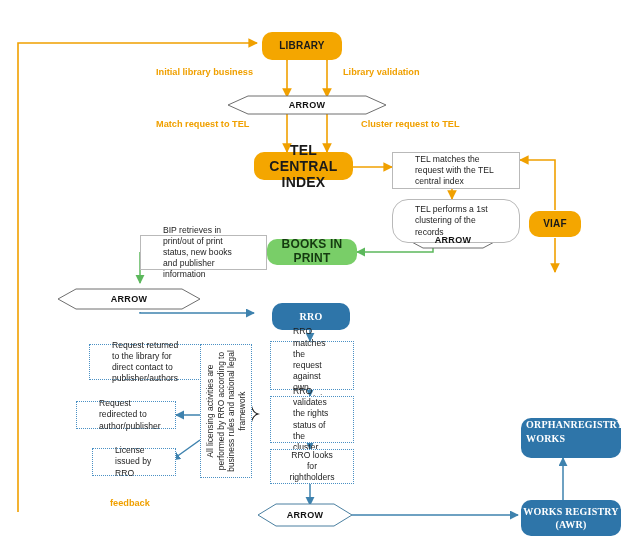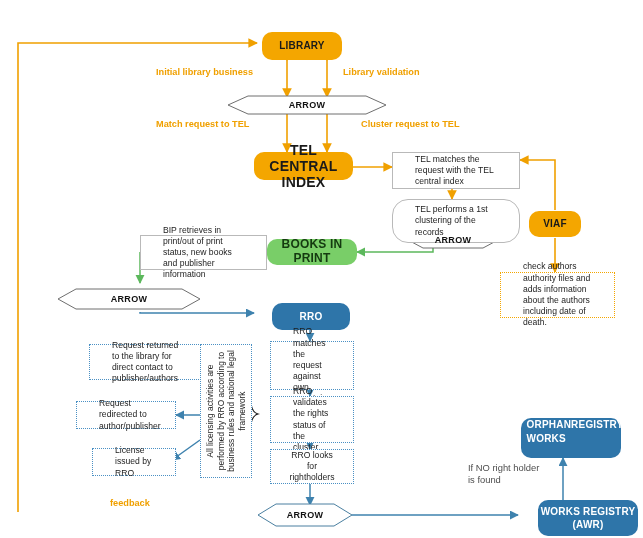--- a/index.html
+++ b/index.html
@@ -5,21 +5,21 @@
   html,body{margin:0;padding:0;background:#ffffff;}
   body{font-family:"Liberation Sans",sans-serif;}
   #canvas{position:relative;width:643px;height:538px;background:#ffffff;overflow:hidden;}
   .svg-layer{position:absolute;left:0;top:0;width:643px;height:538px;}
 
   .node{position:absolute;box-sizing:border-box;display:flex;align-items:center;justify-content:center;text-align:center;}
 
   .solid-box{font-weight:bold;letter-spacing:.2px;line-height:1.15;border-radius:10px;}
   .orange-box{background:#F4A600;color:#1a1a1a;font-size:10px;}
   .green-box{background:#79CE68;color:#143a10;font-size:12px;}
-  .blue-box{background:#2E75A9;color:#ffffff;font-size:10px;}
+  .blue-box{background:#2E75A9;color:#ffffff;font-size:10px;font-family:Liberation Serif, serif;}
 
   .note{background:#ffffff;color:#1c1c1c;font-size:8.6px;line-height:1.3;
         text-align:left;justify-content:flex-start;padding:4px 22px;}
   .note-orange{border:1px dotted #F4A600;}
   .note-blue{border:1px dotted #4a90c4;}
   .note-gray{border:1px solid #b9b9b9;}
 
   .hex{font-size:9px;font-weight:bold;color:#111;letter-spacing:.3px;}
   .hex span{position:relative;z-index:2;}
 
@@ -137,21 +137,21 @@
 
   <div class="node solid-box blue-box" style="left:272px;top:303px;width:78px;height:27px;">
     <span>RRO</span>
   </div>
 
   <div class="node solid-box blue-box" style="left:521px;top:418px;width:100px;height:40px;flex-direction:row;line-height:1.35;text-align:left;align-items:flex-start;padding-left:8px;">
     <span>ORPHAN WORKS</span>
     <span>REGISTRY</span>
   </div>
 
-  <div class="node solid-box blue-box" style="left:538px;top:500px;width:100px;height:36px;flex-direction:column;line-height:1.3;">
+  <div class="node solid-box blue-box" style="left:521px;top:500px;width:100px;height:36px;flex-direction:column;line-height:1.3;">
     <span>WORKS REGISTRY</span>
     <span>(AWR)</span>
   </div>
 
   <div class="node hex" style="left:248px;top:96px;width:118px;height:18px;">
     <span>ARROW</span>
   </div>
   <div class="node hex" style="left:423px;top:232px;width:60px;height:16px;">
     <span>ARROW</span>
   </div>
@@ -163,23 +163,20 @@
   </div>
 
   <div class="node note note-gray" style="left:392px;top:152px;width:128px;height:37px;">
     <span>TEL matches the request with the TEL central index</span>
   </div>
 
   <div class="node note note-gray" style="left:392px;top:199px;width:128px;height:44px;border-radius:16px;">
     <span>TEL performs a 1st clustering of the records</span>
   </div>
 
-  <div class="node note note-orange" style="left:500px;top:272px;width:115px;height:46px;">
-    <span>check authors authority files and adds information about the authors including date of death.</span>
-  </div>
 
   <div class="node note note-gray" style="left:140px;top:235px;width:127px;height:35px;">
     <span>BIP retrieves in print/out of print status, new books and publisher information</span>
   </div>
 
   <div class="node note note-blue" style="left:270px;top:341px;width:84px;height:49px;">
     <span>RRO matches the request against own repertoire</span>
   </div>
   <div class="node note note-blue" style="left:270px;top:396px;width:84px;height:47px;">
     <span>RRO validates the rights status of the cluster</span>
@@ -201,18 +198,14 @@
   <div class="vert-note" style="left:200px;top:344px;width:52px;height:134px;">
     <div class="vtxt" style="width:130px;white-space:normal;">All licensing activities are performed by RRO according to business rules and national legal framework</div>
   </div>
 
   <div class="edge-label lbl-orange" style="left:156px;top:67px;">Initial library business</div>
   <div class="edge-label lbl-orange" style="left:343px;top:67px;">Library validation</div>
   <div class="edge-label lbl-orange" style="left:156px;top:119px;">Match request to TEL</div>
   <div class="edge-label lbl-orange" style="left:361px;top:119px;">Cluster request to TEL</div>
   <div class="edge-label lbl-orange" style="left:110px;top:498px;text-align:center;">feedback</div>
 
-  <div class="edge-label lbl-gray" style="left:468px;top:462px;line-height:1.3;">
-    <div>If NO right holder</div>
-    <div>is found</div>
-  </div>
 
 </div>
 
 </body></html>

